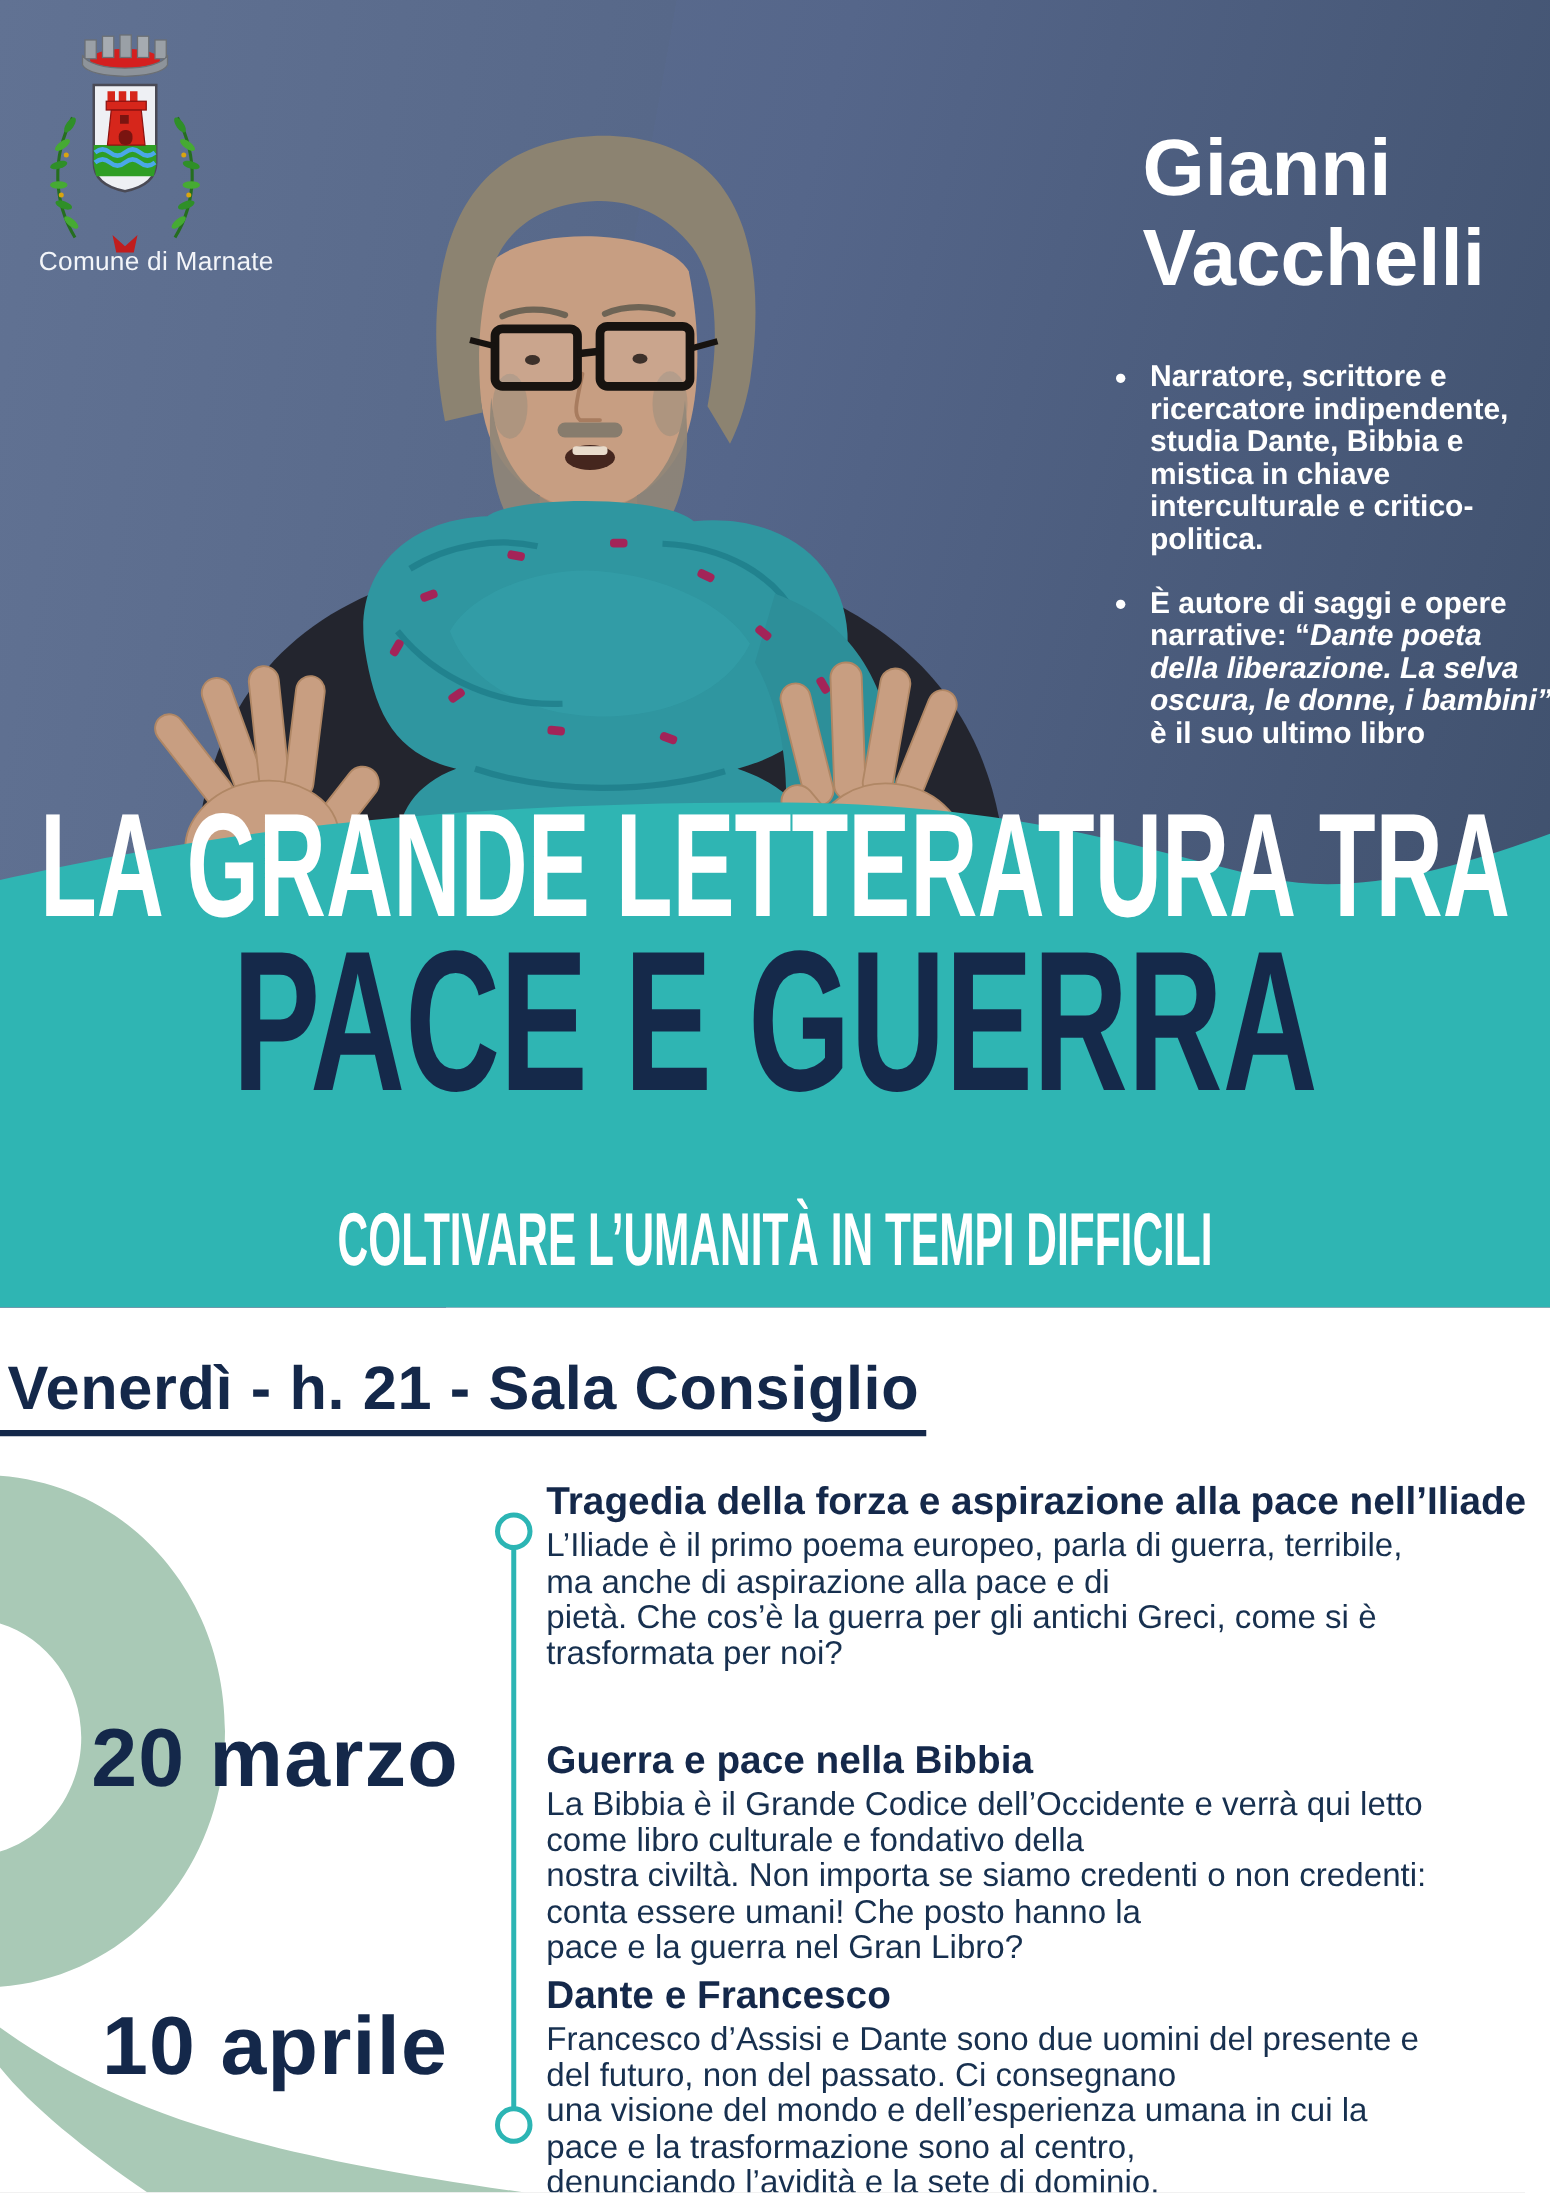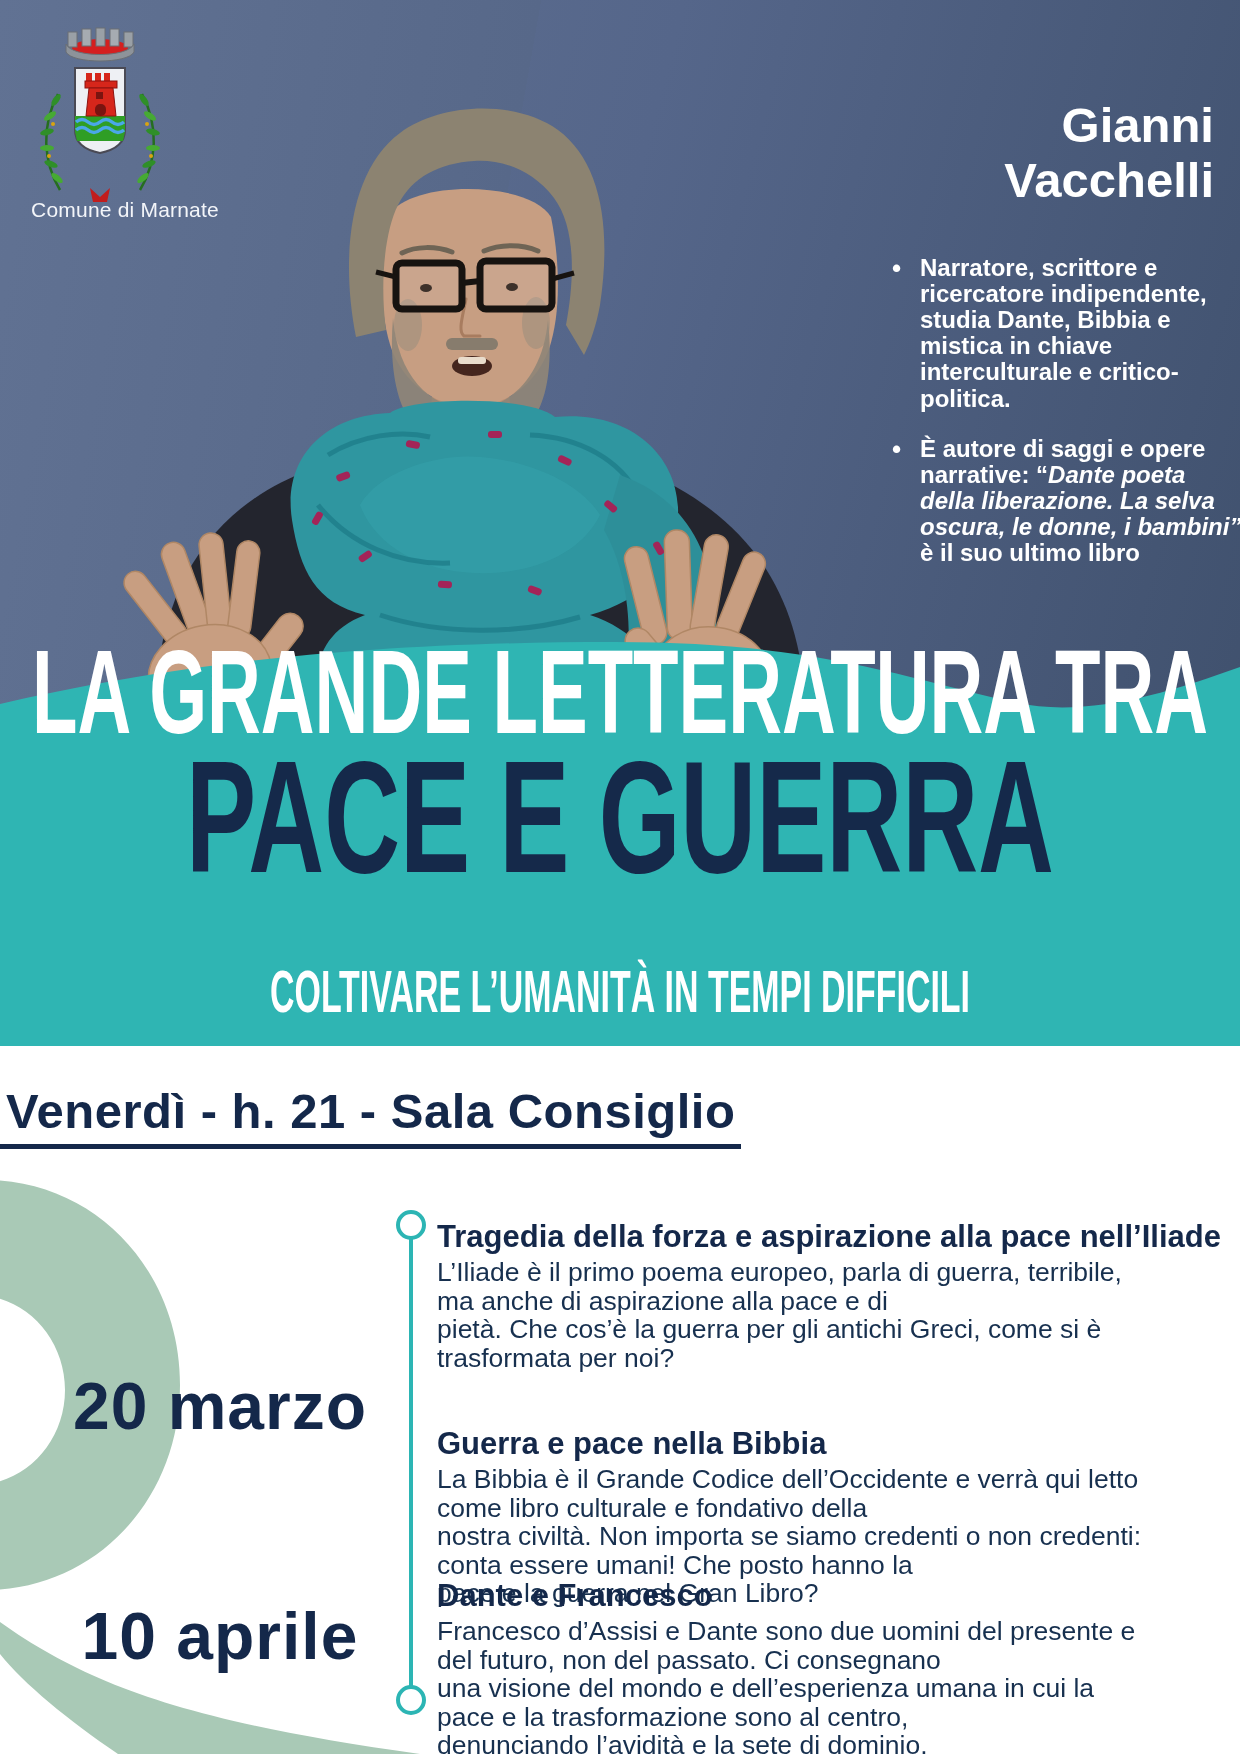--- a/index.html
+++ b/index.html
@@ -16,21 +16,21 @@
                linear-gradient(105deg,#627394 0%,#55668a 45%,#3e4f6b 100%);
   }
   .coat{ position:absolute; left:30px; top:20px; width:140px; height:185px; z-index:2;}
   .muni-label{
     position:absolute; left:18px; top:198px; width:214px; z-index:2;
     text-align:center; color:#f3f5f9; font-size:21px; letter-spacing:.2px;
   }
   .portrait{ position:absolute; left:60px; top:75px; width:840px; height:630px; z-index:2;}
   .speaker{ position:absolute; left:888px; top:98px; width:352px; z-index:2; color:#ffffff;}
   .speaker-name{
-    font-size:49px; font-weight:bold; line-height:1.13; text-align:right;
+    font-size:64px; font-weight:bold; line-height:1.13; text-align:left;
     margin:0 auto; width:300px;
   }
   .bio{ list-style:none; margin:46px 0 0 0; padding:0 0 0 2px; }
   .bio li{
     position:relative; padding-left:30px; width:324px;
     font-size:24px; font-weight:bold; line-height:1.09; margin-bottom:24px;
   }
   .bio li::before{ content:"•"; position:absolute; left:2px; top:-1px; font-size:26px; }
   .bio i{ font-style:italic; }
   .waveband{ position:absolute; left:0; top:0; width:1240px; height:1046px; z-index:3; pointer-events:none;}
@@ -46,21 +46,21 @@
     position:absolute; left:0; width:440px; text-align:center; z-index:2;
     font-size:66px; font-weight:bold; color:#14284a; letter-spacing:1px;
   }
   .event-body{ position:absolute; left:437px; width:800px; z-index:2;}
   .event-title{ font-size:31px; font-weight:bold; line-height:1.16; color:#14284a; margin:0;}
   .event-desc{
     font-size:26.5px; line-height:1.08; color:#17304f; margin:3px 0 0 0;
     white-space:pre-line;
   }
   #date-1{ top:1236px; } #date-2{ top:1368px; } #date-3{ top:1598px; }
-  #event-1{ top:1183px;margin-top:36px; } #event-2{ top:1390px;margin-top:36px; } #event-3{ top:1578px; }
+  #event-1{ top:1183px; } #event-2{ top:1390px; } #event-3{ top:1578px; }
   svg text.hdr{ font-family:"Liberation Sans", sans-serif; font-weight:bold; }
 </style>
 </head>
 <body>
 
 <div class="poster">
 
   <div class="hero">
 
     <svg class="coat" viewBox="0 0 140 185" aria-hidden="true">

